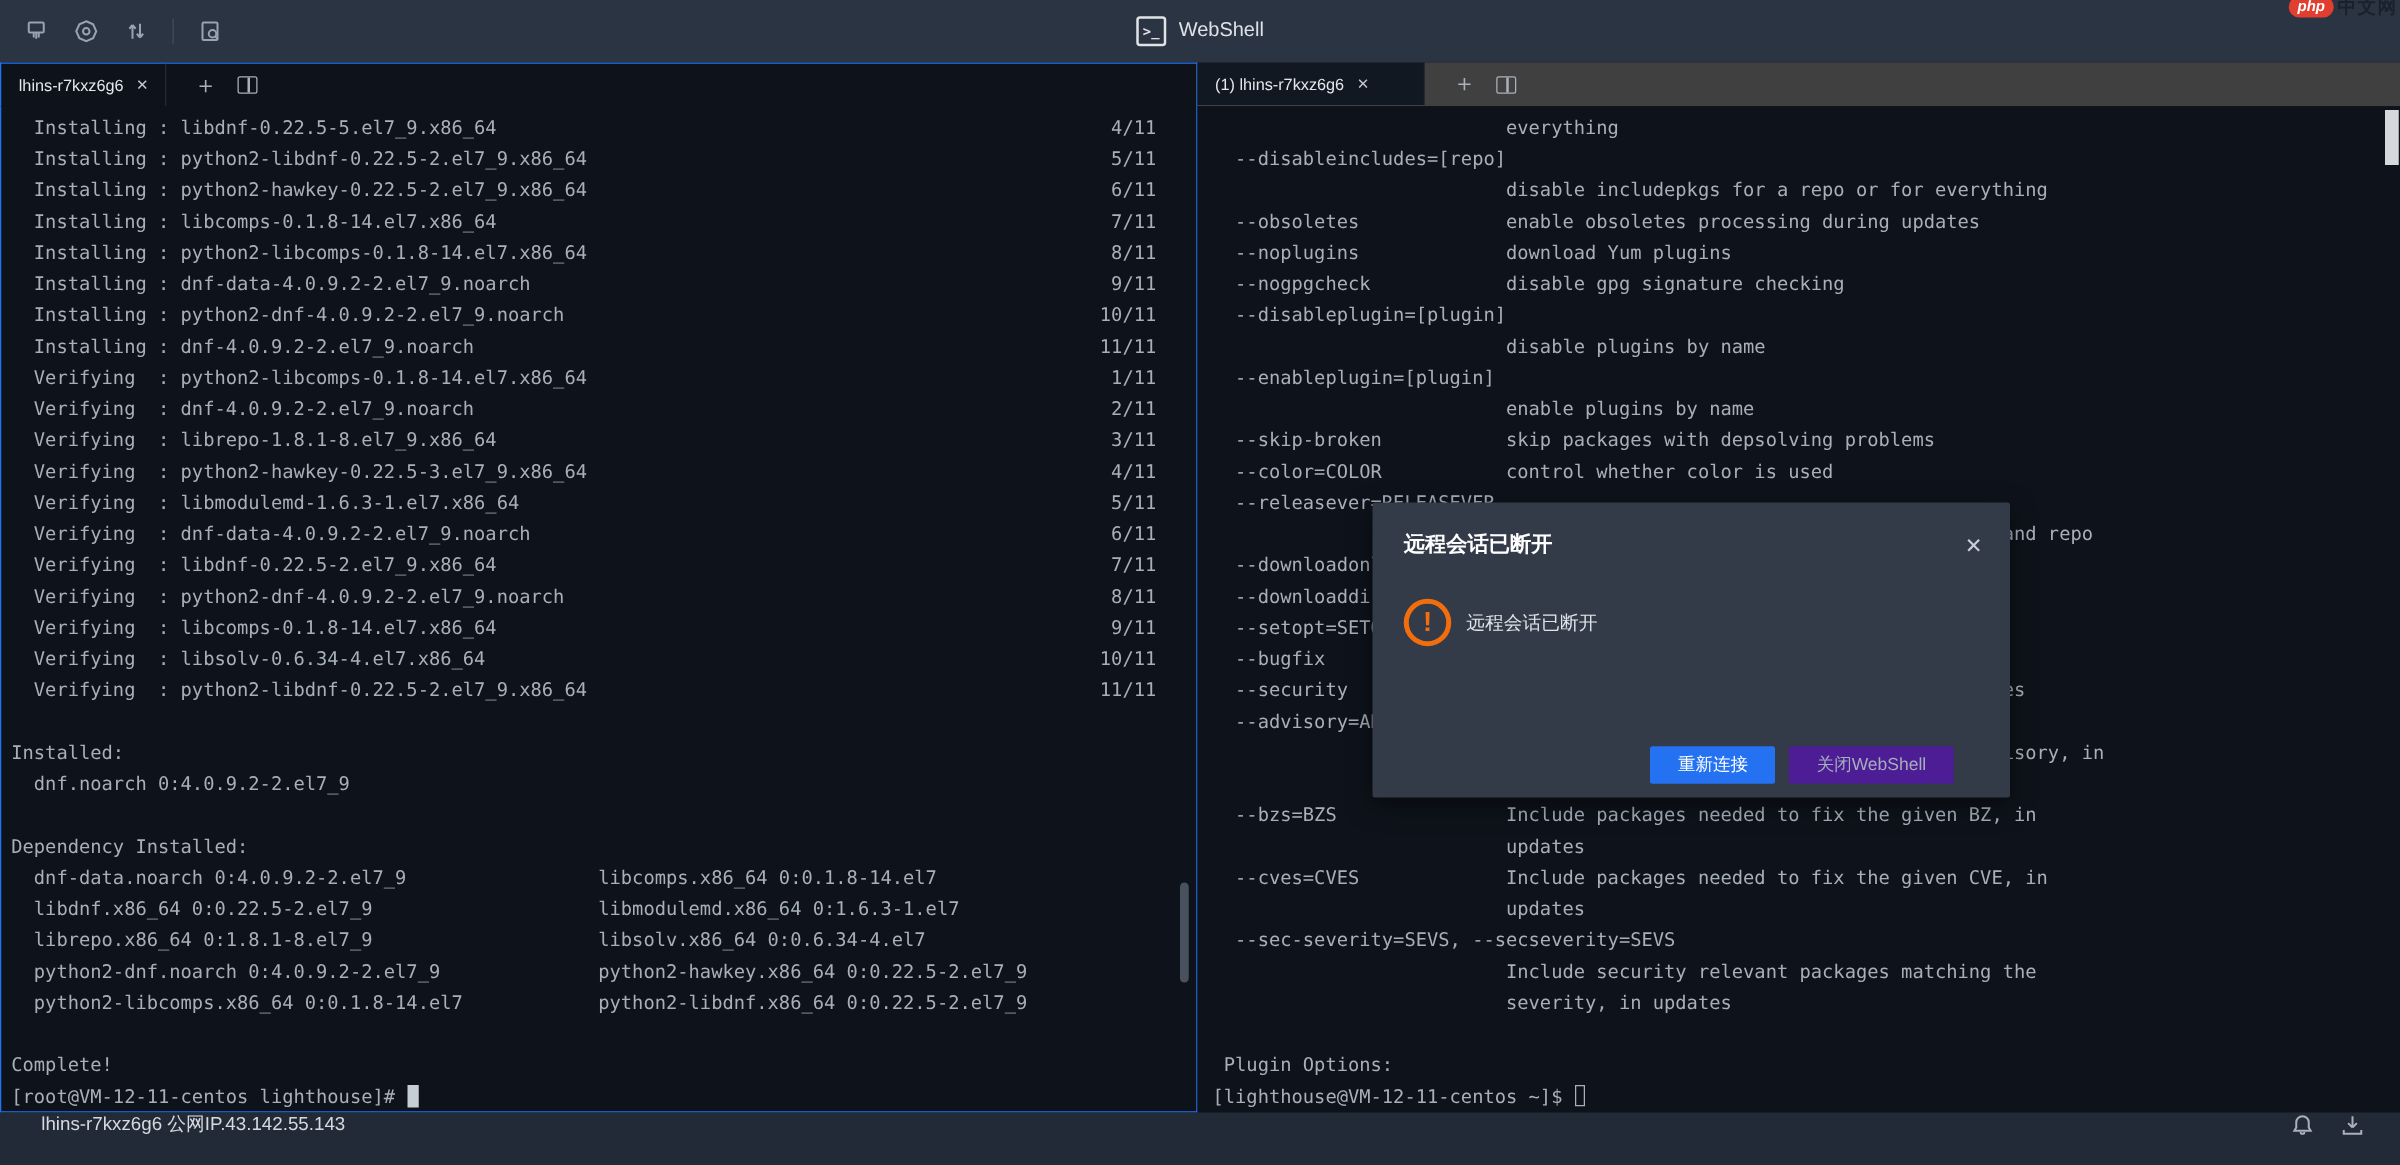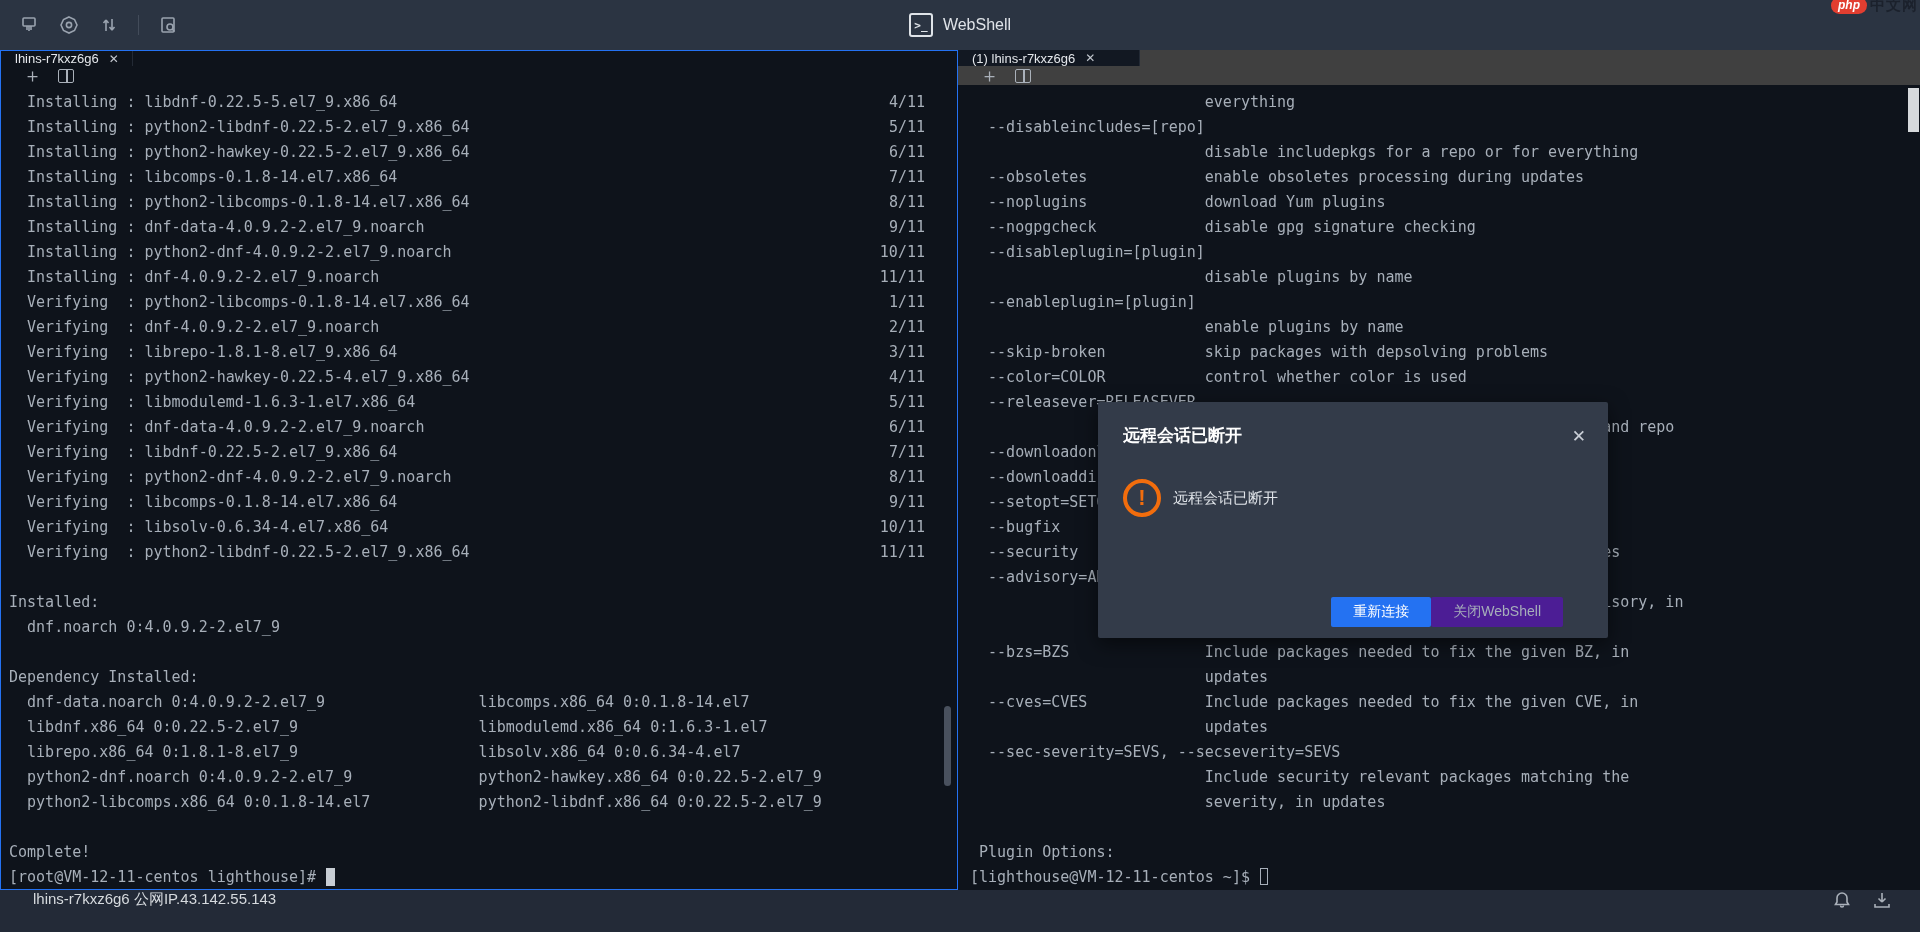--- a/index.html
+++ b/index.html
@@ -30,21 +30,21 @@
   .strip-right { left:958px; width:962px; background:#404040; }
   .tab { height:34px; display:flex; align-items:center; padding:0 14px; gap:10px; cursor:pointer; }
   .tab-label { color:#e4e7eb; font-size:13px; white-space:nowrap; }
   .tab-close { color:#c3c8cf; font-size:12px; cursor:pointer; }
   .tab-left  { width:132px; border-right:1px solid #232a35; }
   .tab-right { width:182px; background:#121822; border-right:1px solid #232a35; }
   .strip-btns { display:flex; align-items:center; gap:16px; padding-left:22px; }
   .plus { color:#aab1ba; font-size:19px; cursor:pointer; line-height:1; }
   .split { width:16px; height:14px; border:1.5px solid #aab1ba; border-radius:2px; position:relative; cursor:pointer; }
   .split:before { content:""; position:absolute; left:50%; top:0; bottom:0; width:1.5px; background:#aab1ba; }
-  .strip-row { display:flex;flex-direction:column; }
+  .strip-row { display:flex; }
 
   
   .term { position:absolute; top:85px; height:805px; overflow:hidden;
           font-family:"DejaVu Sans Mono", monospace; font-size:15px; color:#a7afb9; }
   .term-left  { left:0;   width:958px; background:#0e131b; padding:4px 0 0 8px;
                 border-left:1px solid #2472f2; border-right:1px solid #2472f2; border-bottom:1px solid #2472f2; }
   .term-right { left:958px; width:962px; background:#0e131b; padding:4px 0 0 12px; }
   .line { height:25px; display:flex; align-items:center; white-space:pre; }
   .lt { white-space:pre; }
   .rt { margin-left:auto; padding-right:32px; }
@@ -57,21 +57,21 @@
 
   
   .modal { position:absolute; left:1098px; top:402px; width:510px; height:236px; background:#333b49;
            border-radius:2px; box-shadow:0 6px 20px rgba(0,0,0,.5); }
   .modal-title { position:absolute; left:25px; top:22px; color:#ffffff; font-size:17px; font-weight:bold; }
   .modal-close { position:absolute; right:22px; top:24px; color:#c9ced6; font-size:17px; cursor:pointer; }
   .modal-body { position:absolute; left:25px; top:77px; display:flex; align-items:center; gap:12px; }
   .warn { width:38px; height:38px; border:4px solid #f26d0d; border-radius:50%; color:#f26d0d;
           font-weight:bold; font-size:22px; display:flex; align-items:center; justify-content:center; }
   .modal-msg { color:#dfe3e8; font-size:15px; }
-  .modal-btns { position:absolute; right:45px; bottom:11px; display:flex; }
+  .modal-btns { position:absolute; right:45px; bottom:11px; display:flex; gap:11px; }
   .btn { height:30px; display:flex; align-items:center; justify-content:center; font-size:14px;
          border-radius:2px; cursor:pointer; padding:0 22px; }
   .btn-primary { background:#2472f2; color:#ffffff; }
   .btn-secondary { background:#4c1d95; color:#a6aeba; }
 
   
   .status { position:absolute; left:0; top:890px; width:1920px; height:44px; background:#232a37;
             display:flex; }
   .status-text { margin-left:33px; color:#d6dade; font-size:15px; }
   .status-icons { margin-left:auto; margin-right:28px; display:flex; gap:20px; }
@@ -146,21 +146,21 @@
     <div class="line"><span class="lt">  Installing : python2-libdnf-0.22.5-2.el7_9.x86_64</span><span class="rt">5/11</span></div>
     <div class="line"><span class="lt">  Installing : python2-hawkey-0.22.5-2.el7_9.x86_64</span><span class="rt">6/11</span></div>
     <div class="line"><span class="lt">  Installing : libcomps-0.1.8-14.el7.x86_64</span><span class="rt">7/11</span></div>
     <div class="line"><span class="lt">  Installing : python2-libcomps-0.1.8-14.el7.x86_64</span><span class="rt">8/11</span></div>
     <div class="line"><span class="lt">  Installing : dnf-data-4.0.9.2-2.el7_9.noarch</span><span class="rt">9/11</span></div>
     <div class="line"><span class="lt">  Installing : python2-dnf-4.0.9.2-2.el7_9.noarch</span><span class="rt">10/11</span></div>
     <div class="line"><span class="lt">  Installing : dnf-4.0.9.2-2.el7_9.noarch</span><span class="rt">11/11</span></div>
     <div class="line"><span class="lt">  Verifying  : python2-libcomps-0.1.8-14.el7.x86_64</span><span class="rt">1/11</span></div>
     <div class="line"><span class="lt">  Verifying  : dnf-4.0.9.2-2.el7_9.noarch</span><span class="rt">2/11</span></div>
     <div class="line"><span class="lt">  Verifying  : librepo-1.8.1-8.el7_9.x86_64</span><span class="rt">3/11</span></div>
-    <div class="line"><span class="lt">  Verifying  : python2-hawkey-0.22.5-4.el7_9.x86_64</span><span class="rt">4/11</span></div>
+    <div class="line"><span class="lt">  Verifying  : python2-hawkey-0.22.5-3.el7_9.x86_64</span><span class="rt">4/11</span></div>
     <div class="line"><span class="lt">  Verifying  : libmodulemd-1.6.3-1.el7.x86_64</span><span class="rt">5/11</span></div>
     <div class="line"><span class="lt">  Verifying  : dnf-data-4.0.9.2-2.el7_9.noarch</span><span class="rt">6/11</span></div>
     <div class="line"><span class="lt">  Verifying  : libdnf-0.22.5-2.el7_9.x86_64</span><span class="rt">7/11</span></div>
     <div class="line"><span class="lt">  Verifying  : python2-dnf-4.0.9.2-2.el7_9.noarch</span><span class="rt">8/11</span></div>
     <div class="line"><span class="lt">  Verifying  : libcomps-0.1.8-14.el7.x86_64</span><span class="rt">9/11</span></div>
     <div class="line"><span class="lt">  Verifying  : libsolv-0.6.34-4.el7.x86_64</span><span class="rt">10/11</span></div>
     <div class="line"><span class="lt">  Verifying  : python2-libdnf-0.22.5-2.el7_9.x86_64</span><span class="rt">11/11</span></div>
     <div class="line"><span class="lt"> </span></div>
     <div class="line"><span class="lt">Installed:</span></div>
     <div class="line"><span class="lt">  dnf.noarch 0:4.0.9.2-2.el7_9</span></div>

